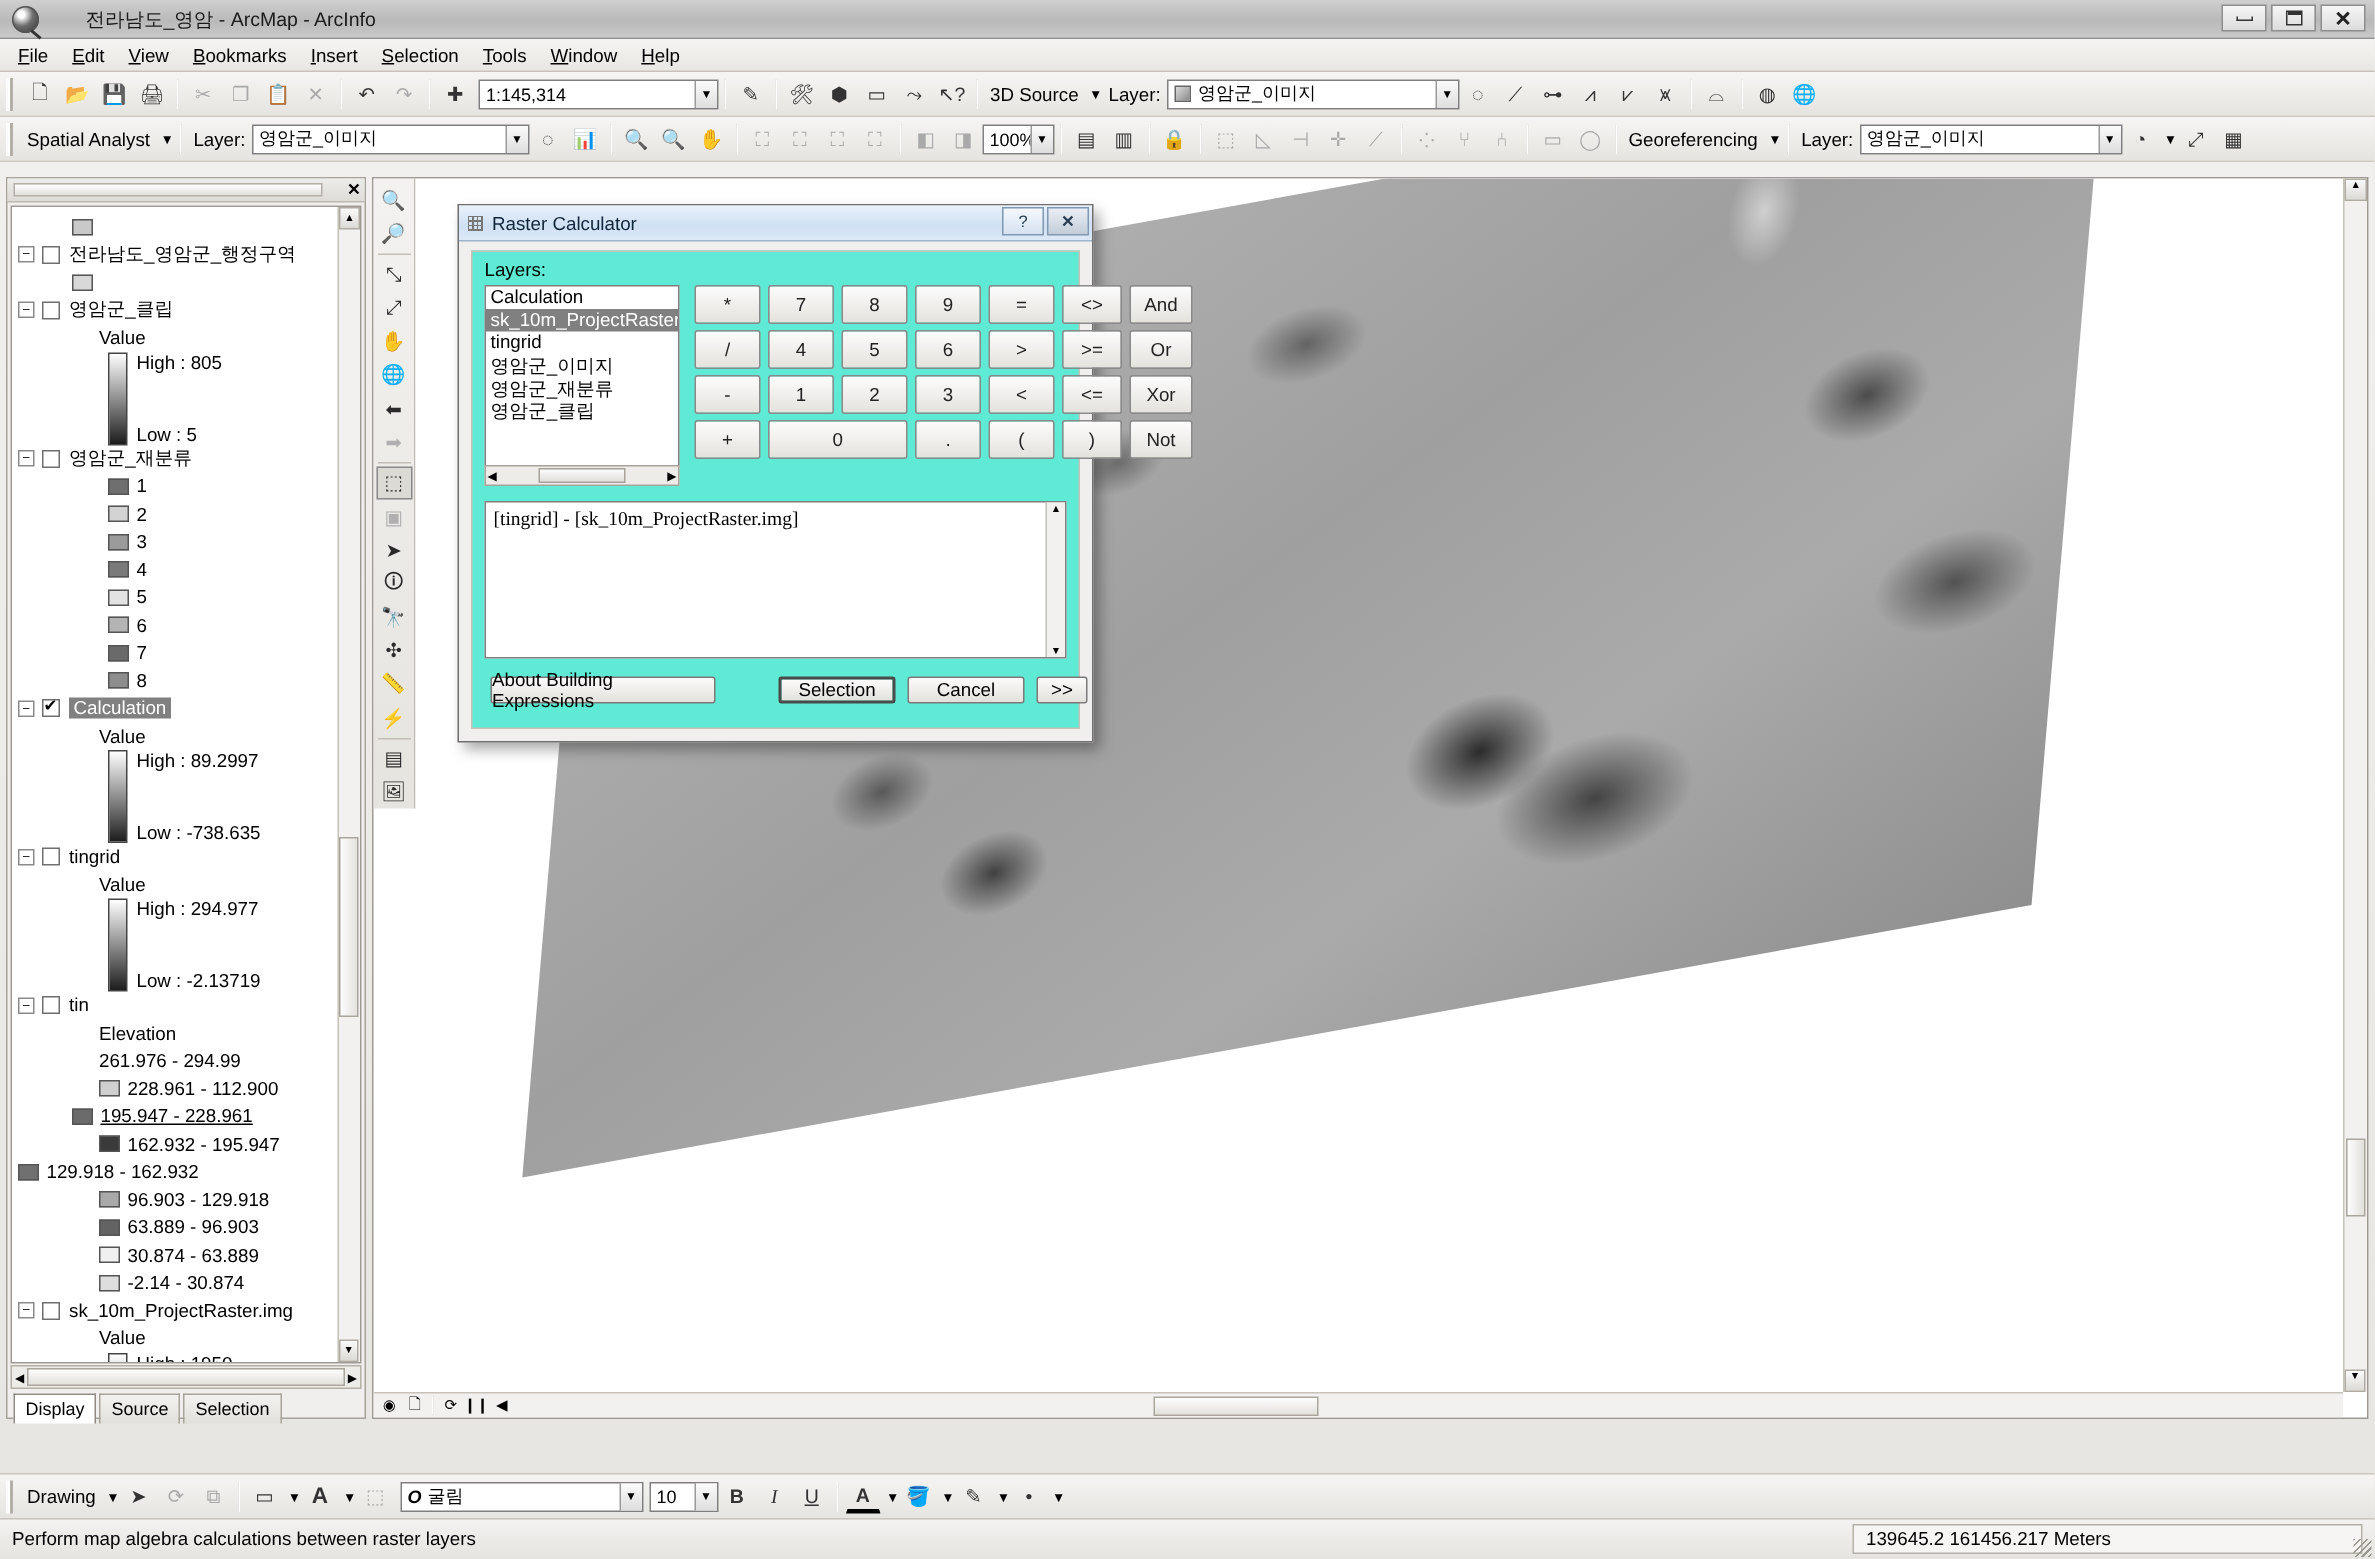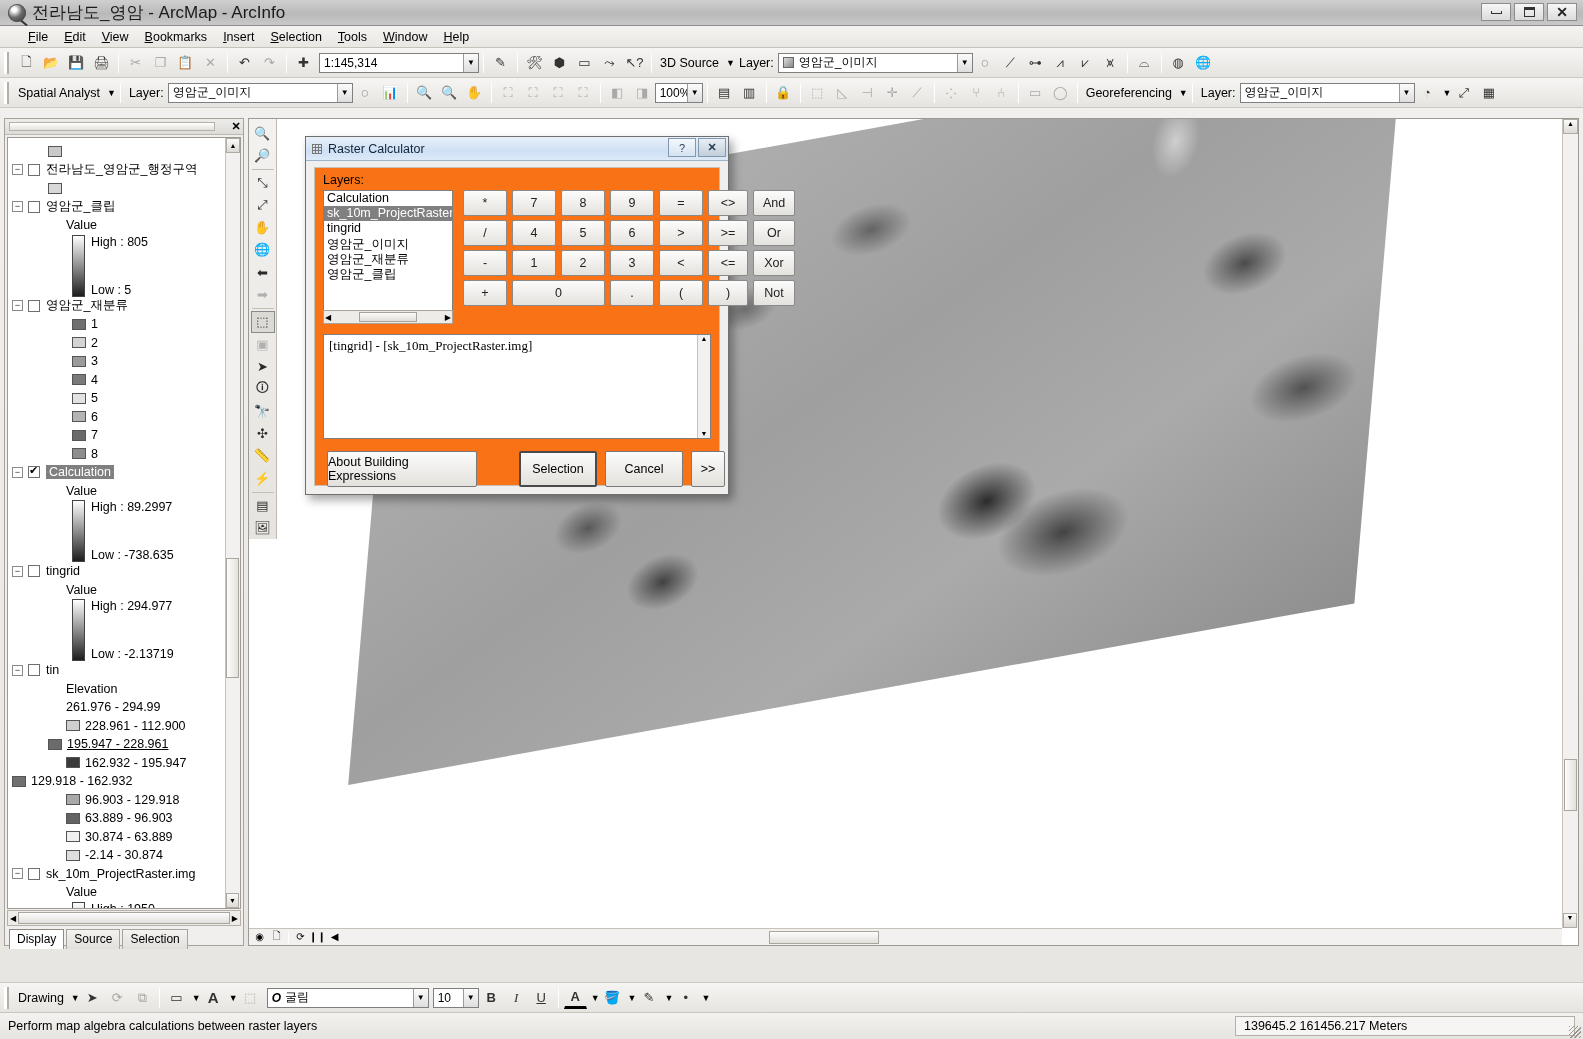--- a/index.html
+++ b/index.html
@@ -14,32 +14,32 @@
          background:linear-gradient(#f2f1ef,#e7e5e1); }
 
   
   .titlebar { position:relative; height:26px;
     background:linear-gradient(#cfcfcf,#b9b9b9 55%,#c9c9c9);
     border-bottom:1px solid #8e8e8e; display:flex; align-items:center; }
   .titlebar .tb-icon { width:18px; height:18px; margin:0 6px 0 8px;
     border-radius:50%; background:radial-gradient(circle at 35% 32%,#fff 0 12%,#6e6e6e 45%,#2e2e2e 100%);
     box-shadow:inset 0 0 0 1px #555; position:relative; }
   .titlebar .tb-icon:after{content:"";position:absolute;right:-2px;bottom:-2px;width:8px;height:2px;background:#333;transform:rotate(40deg);}
-  .titlebar .tb-title { font-size:17px; color:#1a1a1a; }
+  .titlebar .tb-title { font-size:13px; color:#1a1a1a;margin-left:25px; }
   .winbtns { position:absolute; right:6px; top:3px; display:flex; gap:3px; }
   .winbtn { width:30px; height:18px; border:1px solid #8d8d8d;
     background:linear-gradient(#f6f6f6,#dcdcdc); display:flex; align-items:center;
     justify-content:center; font-size:11px; color:#222; }
   .winbtn .gl-min{display:block;width:11px;height:3px;border:1px solid #333;border-top:none;}
   .winbtn .gl-max{display:block;width:11px;height:10px;border:1px solid #333;box-shadow:inset 0 2px 0 #333;}
   .winbtn .gl-close{font-size:14px;font-weight:bold;line-height:1;}
 
   
   .menubar { height:22px; background:linear-gradient(#f5f4f2,#e9e7e3);
-    border-bottom:1px solid #c6c2ba; display:flex; align-items:center; padding-left:20px;text-align:right; }
+    border-bottom:1px solid #c6c2ba; display:flex; align-items:center; padding-left:4px;text-align:right; }
   .menubar .mi { padding:2px 8px; font-size:12.5px; }
   .menubar .mi u { text-decoration:underline; }
 
   
   .tbrow { height:30px; display:flex; align-items:center;
     background:linear-gradient(#f6f5f3,#e6e4e0); border-bottom:1px solid #cdc9c2; }
   .grip { width:7px; height:22px; margin:0 3px 0 4px;
     background:linear-gradient(90deg,#fff 0 2px,#b4b0a8 2px 4px,transparent 4px);
     border-left:1px solid #fff; }
   .tbtn { min-width:23px; height:23px; margin:0 1px; display:flex; align-items:center;
@@ -146,21 +146,21 @@
   .dlg-tb .dots { width:10px; height:10px; margin-right:6px;
     background:repeating-linear-gradient(#777 0 1px,transparent 1px 3px),
                repeating-linear-gradient(90deg,#777 0 1px,transparent 1px 3px); }
   .dlg-tb .dtitle { font-size:12.5px; color:#10243a; }
   .dlg-tb .dbtns { position:absolute; right:2px; top:1px; display:flex; gap:2px; }
   .dlg-tb .dbtn { width:28px; height:19px; border:1px solid #8198b0;
     background:linear-gradient(#f4f8fd,#d5e2f1); display:flex; align-items:center;
     justify-content:center; font-size:11px; color:#2a3f55; }
   .dlg-tb .dbtn.close { background:linear-gradient(#e9eef4,#c3ced9); font-weight:bold; }
   .dlg-inner { position:absolute; left:8px; top:30px; right:8px; bottom:8px;
-    border:1px solid #c5c1b9; background:#f97316;padding-left:28px; }
+    border:1px solid #c5c1b9; background:#5eead4;padding-left:28px; }
   .lay-lbl { position:absolute; left:8px; top:5px; font-size:12.5px; }
   .lay-box { position:absolute; left:8px; top:22px; width:130px; height:122px;
     border:1px solid #7f7f7f; background:#fff; overflow:hidden; }
   .lay-item { font-size:12.5px; padding:0 3px; height:15px; white-space:nowrap; }
   .lay-item.sel { background:#808080; color:#fff; }
   .lay-hs { position:absolute; left:8px; top:142px; width:130px; height:14px;
     background:#eeece8; border:1px solid #a8a39a; display:flex; align-items:center;
     justify-content:space-between; font-size:8px; padding:0 1px; }
   .lay-hs .th { width:58px; height:10px; background:linear-gradient(#fcfcfc,#e0ded9);
     border:1px solid #a8a39a; }
@@ -171,21 +171,21 @@
     background:linear-gradient(#fcfcfc,#e4e2dd); display:flex; align-items:center;
     justify-content:center; font-size:12.5px; color:#222; }
   .key.wide { grid-column:span 2; }
   .expr { position:absolute; left:8px; top:166px; right:8px; height:105px;
     border:1px solid #7f7f7f; background:#fff; font-size:13px; padding:3px 5px;
     font-family:"Liberation Serif", serif; }
   .expr-sb { position:absolute; right:0; top:0; width:13px; height:100%;
     background:#f2f1ef; border-left:1px solid #c7c3bb; display:flex;
     flex-direction:column; justify-content:space-between; align-items:center; font-size:7px; }
   .dbtns-row { position:absolute; left:8px; right:8px; bottom:12px; height:22px; }
-  .dlgbtn { position:absolute; height:36px; border:1px solid #7a7a7a; border-radius:2px;
+  .dlgbtn { position:absolute; height:18px; border:1px solid #7a7a7a; border-radius:2px;
     background:linear-gradient(#fbfbfb,#e3e1dc); display:flex; align-items:center;
     justify-content:center; font-size:12.5px; }
   .dlgbtn.def { border:2px solid #4a4a4a; }
 
   
   .drawbar { position:absolute; left:0; bottom:27px; width:1583px; height:30px;
     background:linear-gradient(#f6f5f3,#e6e4e0); border-top:1px solid #cdc9c2;
     display:flex; align-items:center; }
   .statusbar { position:absolute; left:0; bottom:0; width:1583px; height:27px;
     background:linear-gradient(#f3f2f0,#e6e4e0); border-top:1px solid #c9c5bd;

